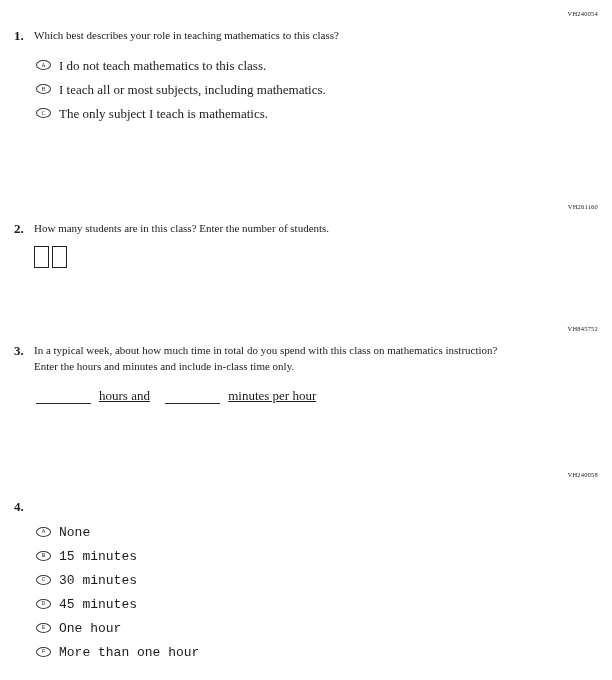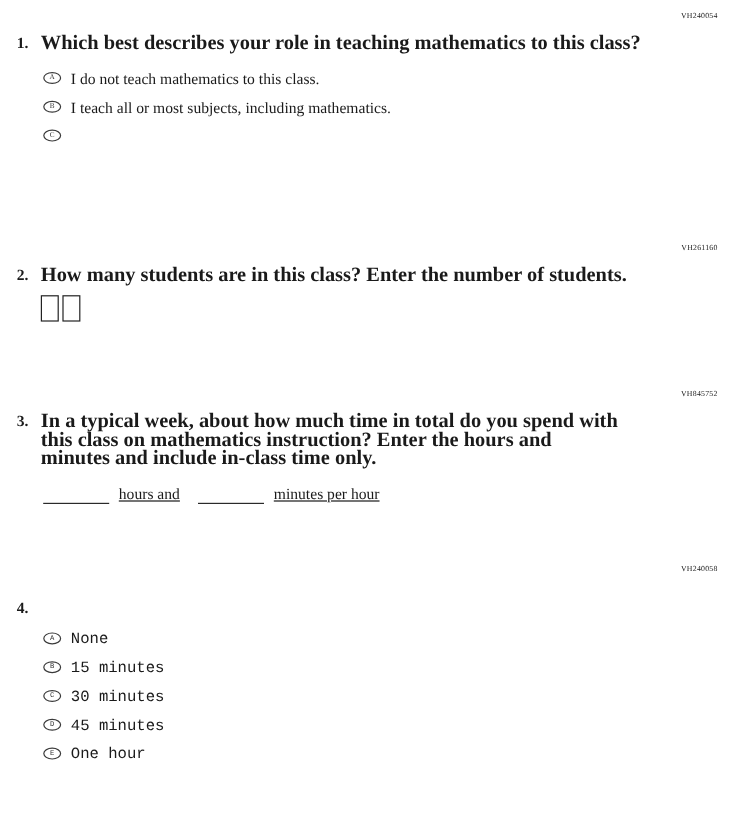--- a/index.html
+++ b/index.html
@@ -33,23 +33,22 @@
   }
   .s4 .qrow { margin-top: 28px; }
   .qnum {
     font-weight: bold;
     width: 20px;
     flex: none;
     font-size: 13px;
     line-height: 15.5px;
   }
   .qtext {
-    font-size: 17px;
+    font-size: 11px;
     line-height: 15.5px;
-    font-weight: bold;
   }
   .w1 { max-width: 500px; }
   .w3 { max-width: 482px; }
   .w4 { max-width: 432px; }
   .options { margin-left: 36px; margin-top: 14px; }
   .s4 .options { margin-top: 10px; font-family: Liberation Mono, monospace; }
   .option-row {
     display: flex;
     align-items: center;
     margin-bottom: 9px;
@@ -115,20 +114,21 @@
         <div class="option-row">
           <span class="oval">A</span>
           <span class="option-label">I do not teach mathematics to this class.</span>
         </div>
         <div class="option-row">
           <span class="oval">B</span>
           <span class="option-label">I teach all or most subjects, including mathematics.</span>
         </div>
         <div class="option-row">
           <span class="oval">C</span>
+          <span class="option-label">The only subject I teach is mathematics.</span>
         </div>
       </div>
   </section>
 
   <section class="section s2">
     <span class="code">VH261160</span>
     <div class="qrow">
       <span class="qnum">2.</span>
       <span class="qtext">How many students are in this class? Enter the number of students.</span>
     </div>
@@ -169,16 +169,20 @@
           <span class="option-label">30 minutes</span>
         </div>
         <div class="option-row">
           <span class="oval">D</span>
           <span class="option-label">45 minutes</span>
         </div>
         <div class="option-row">
           <span class="oval">E</span>
           <span class="option-label">One hour</span>
         </div>
+        <div class="option-row">
+          <span class="oval">F</span>
+          <span class="option-label">More than one hour</span>
+        </div>
       </div>
   </section>
 
 </div>
 
 </body></html>

